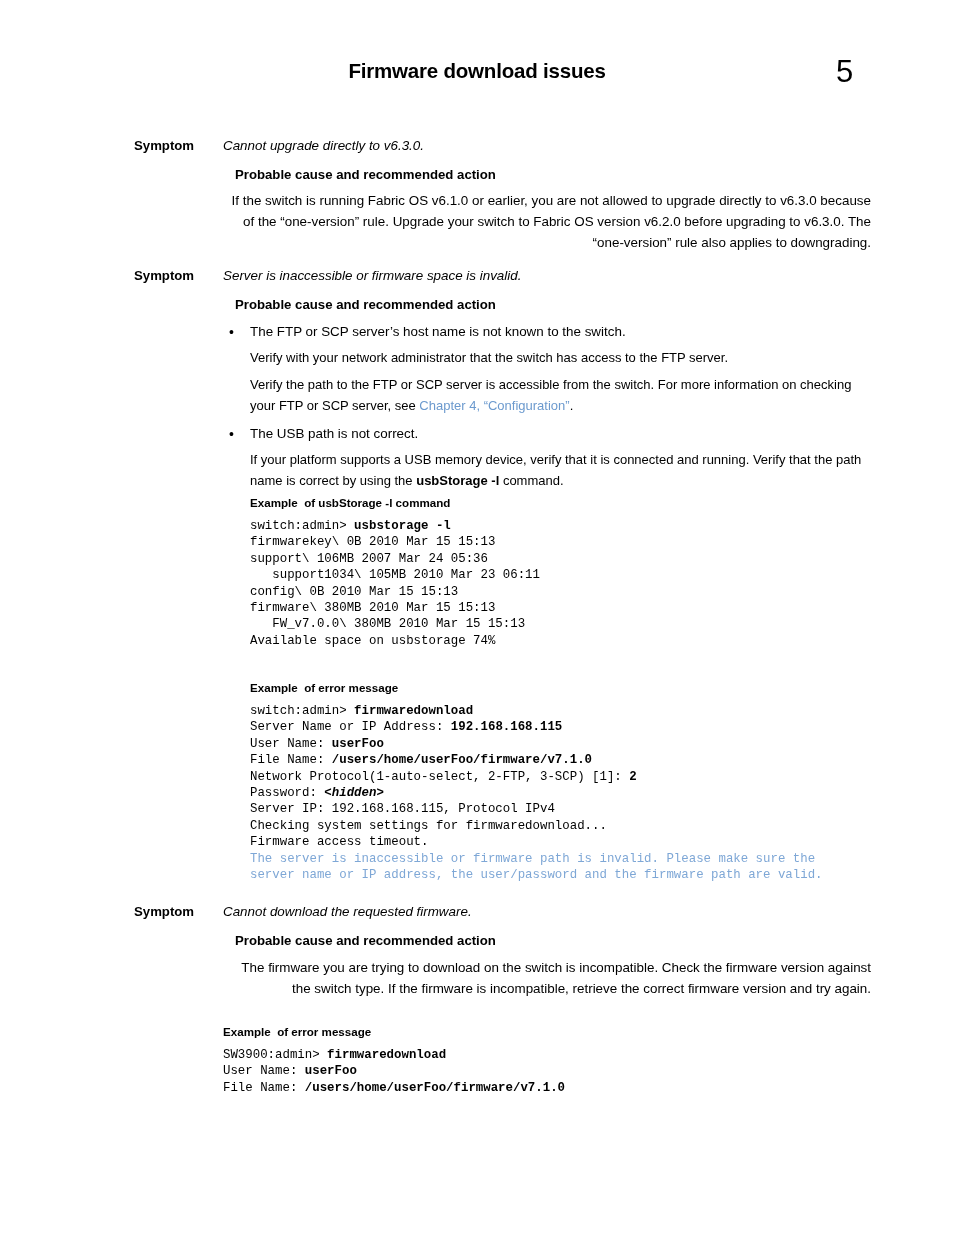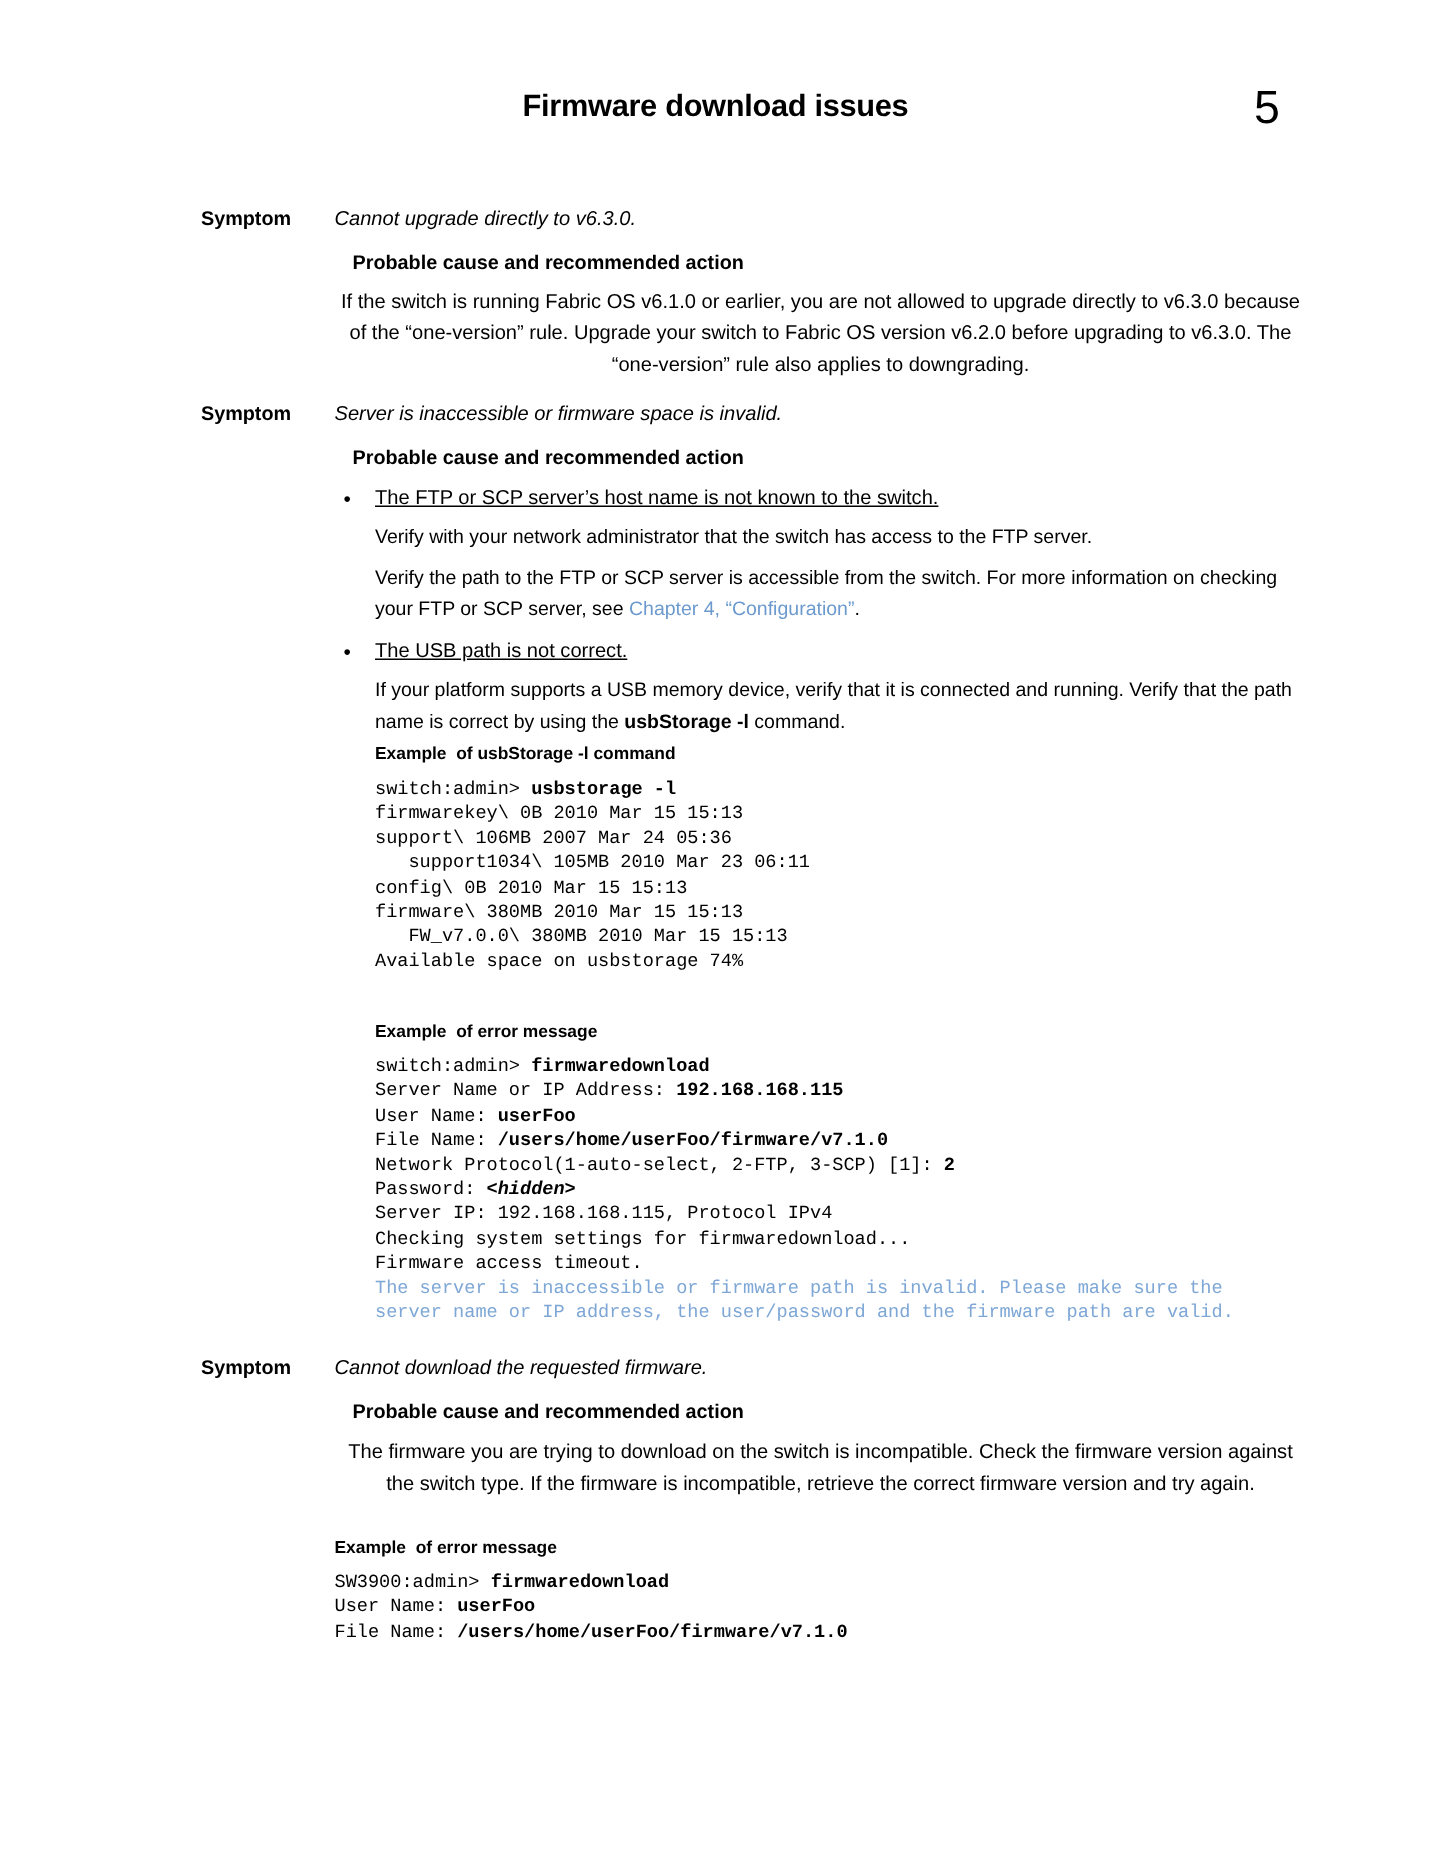--- a/index.html
+++ b/index.html
@@ -98,21 +98,21 @@
     margin-left: 12px;
   }
 
   .body-para {
     position: absolute;
     left: 223px;
     width: 648px;
     font-size: 13.4px;
     line-height: 20.8px;
     color: #000;
-    text-align: center;
+    text-align: right;
   }
 
   .bullet-item {
     position: absolute;
     left: 223px;
     width: 648px;
   }
   .bullet-dot {
     position: absolute;
     left: 6px;
@@ -122,21 +122,20 @@
     color: #000;
   }
   .bullet-body {
     position: absolute;
     left: 27px;
     top: 0;
     width: 621px;
     font-size: 13.4px;
     line-height: 20.8px;
     color: #000;
-    text-decoration: underline;
   }
 
   .sub-para {
     position: absolute;
     left: 250px;
     width: 621px;
     font-size: 13px;
     line-height: 20.8px;
     color: #000;
   }

